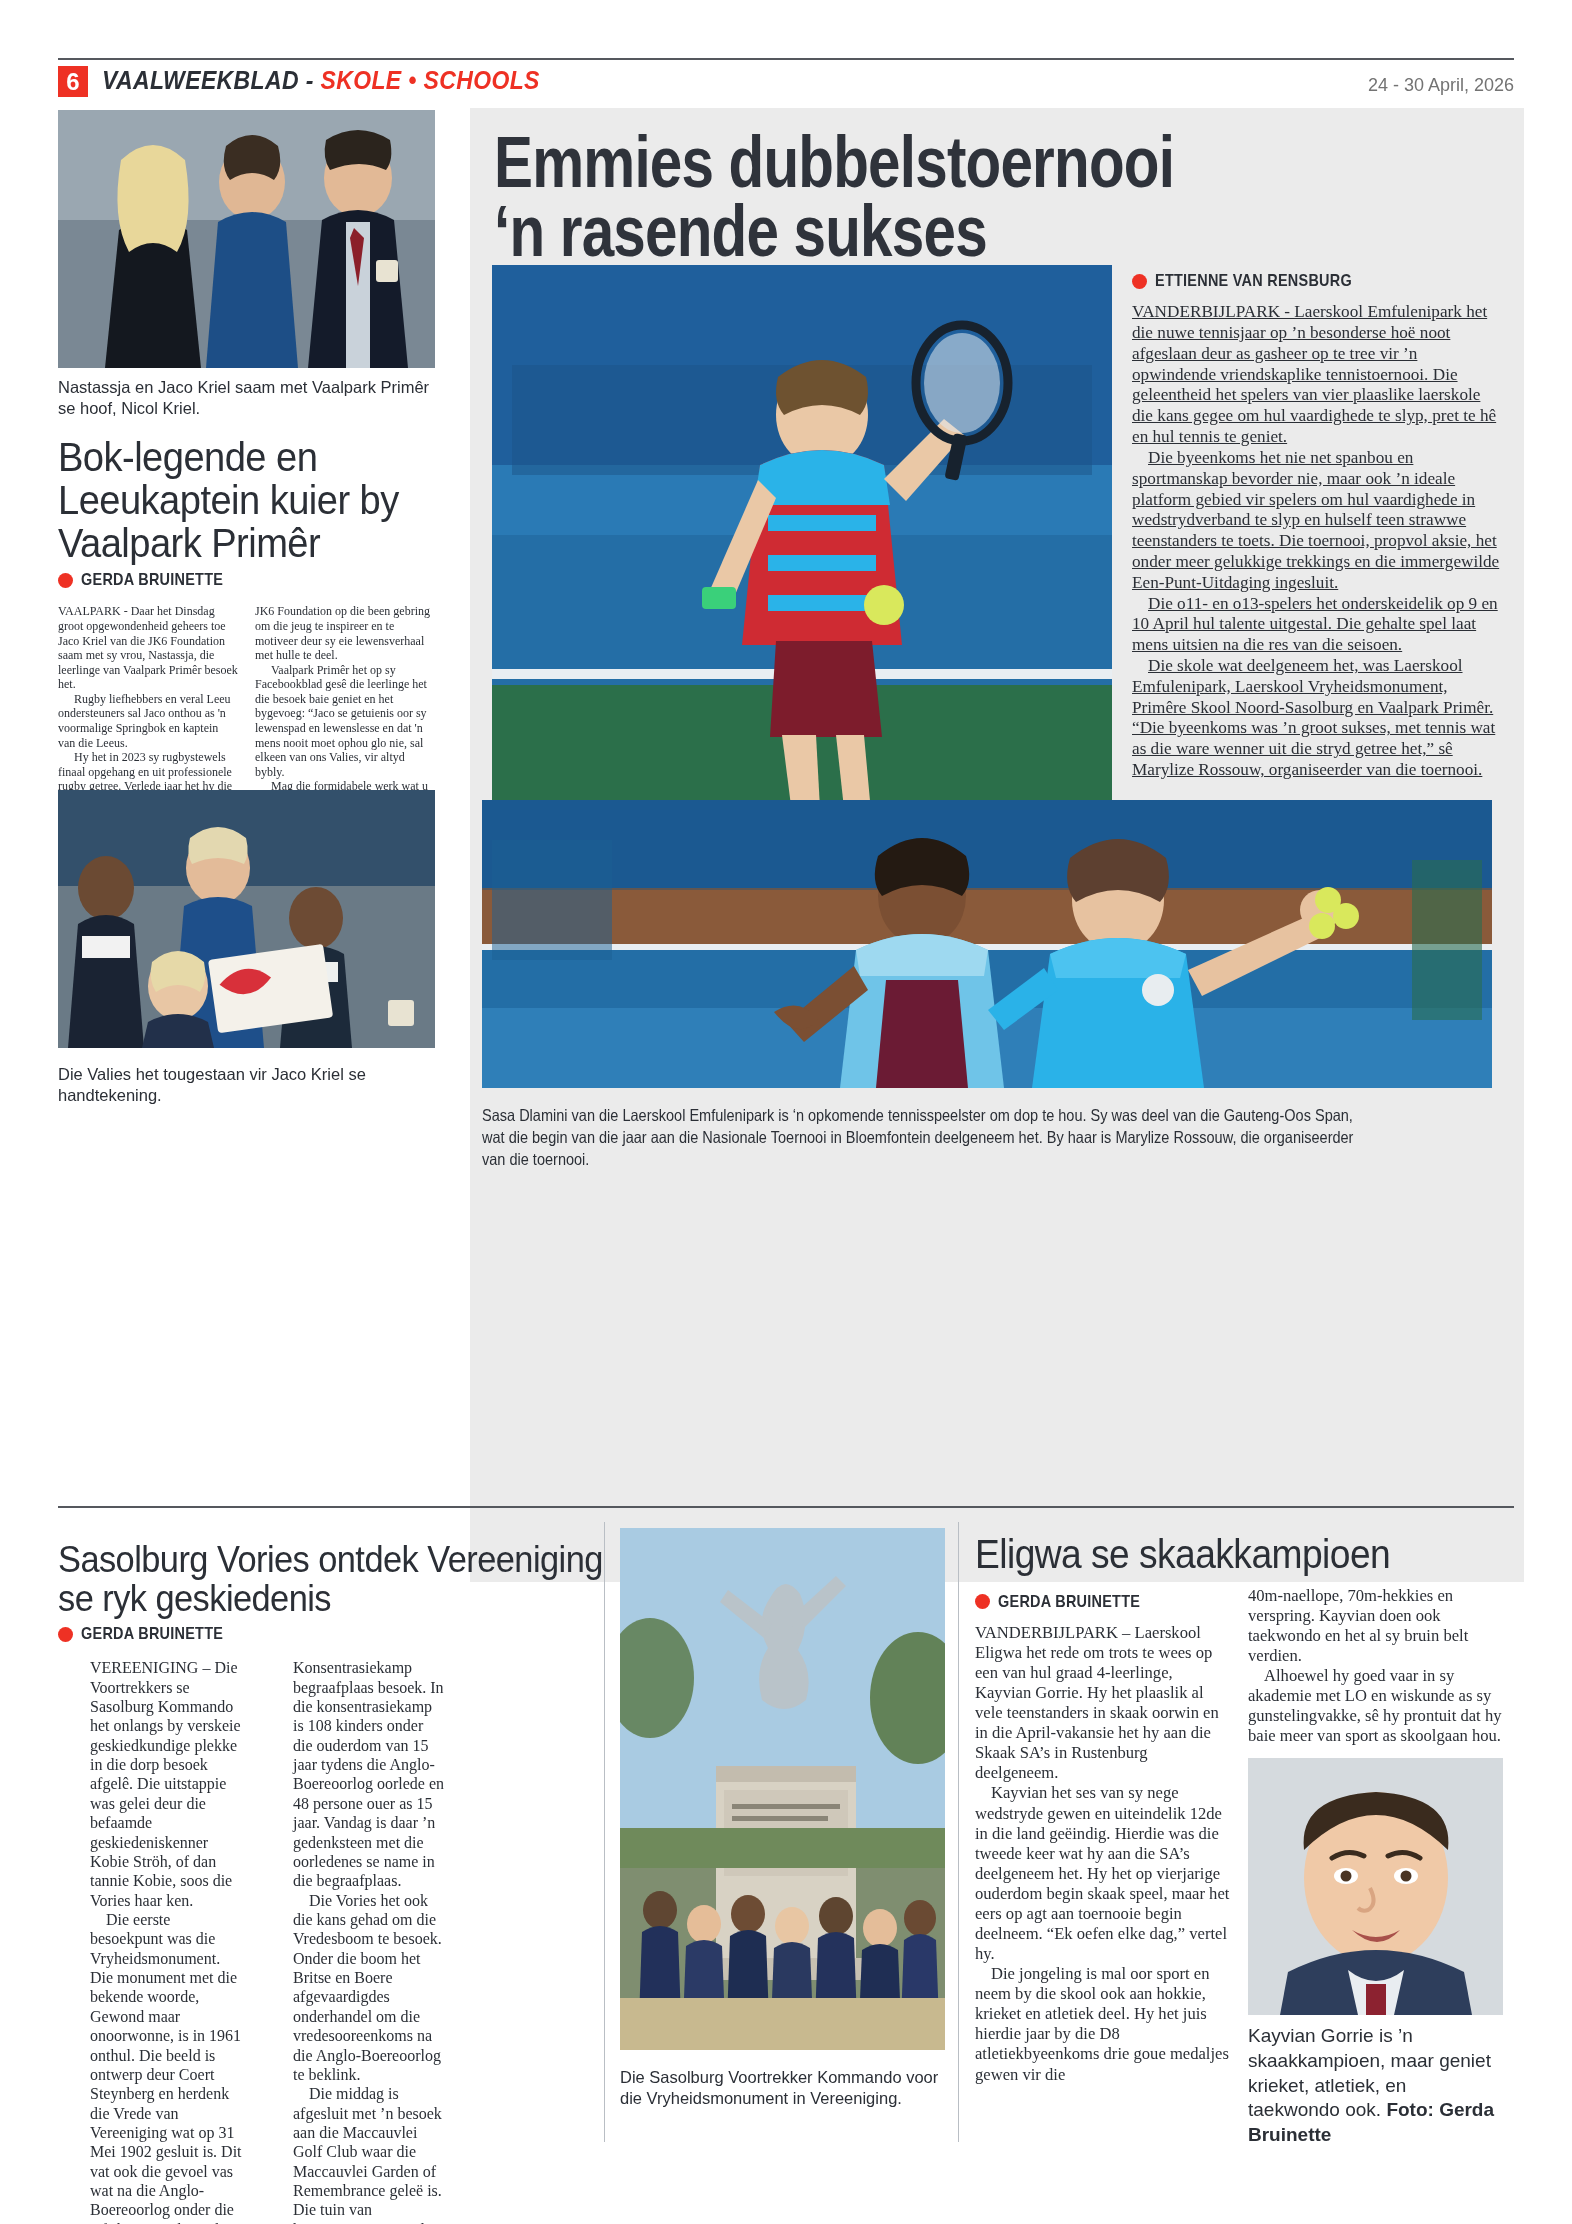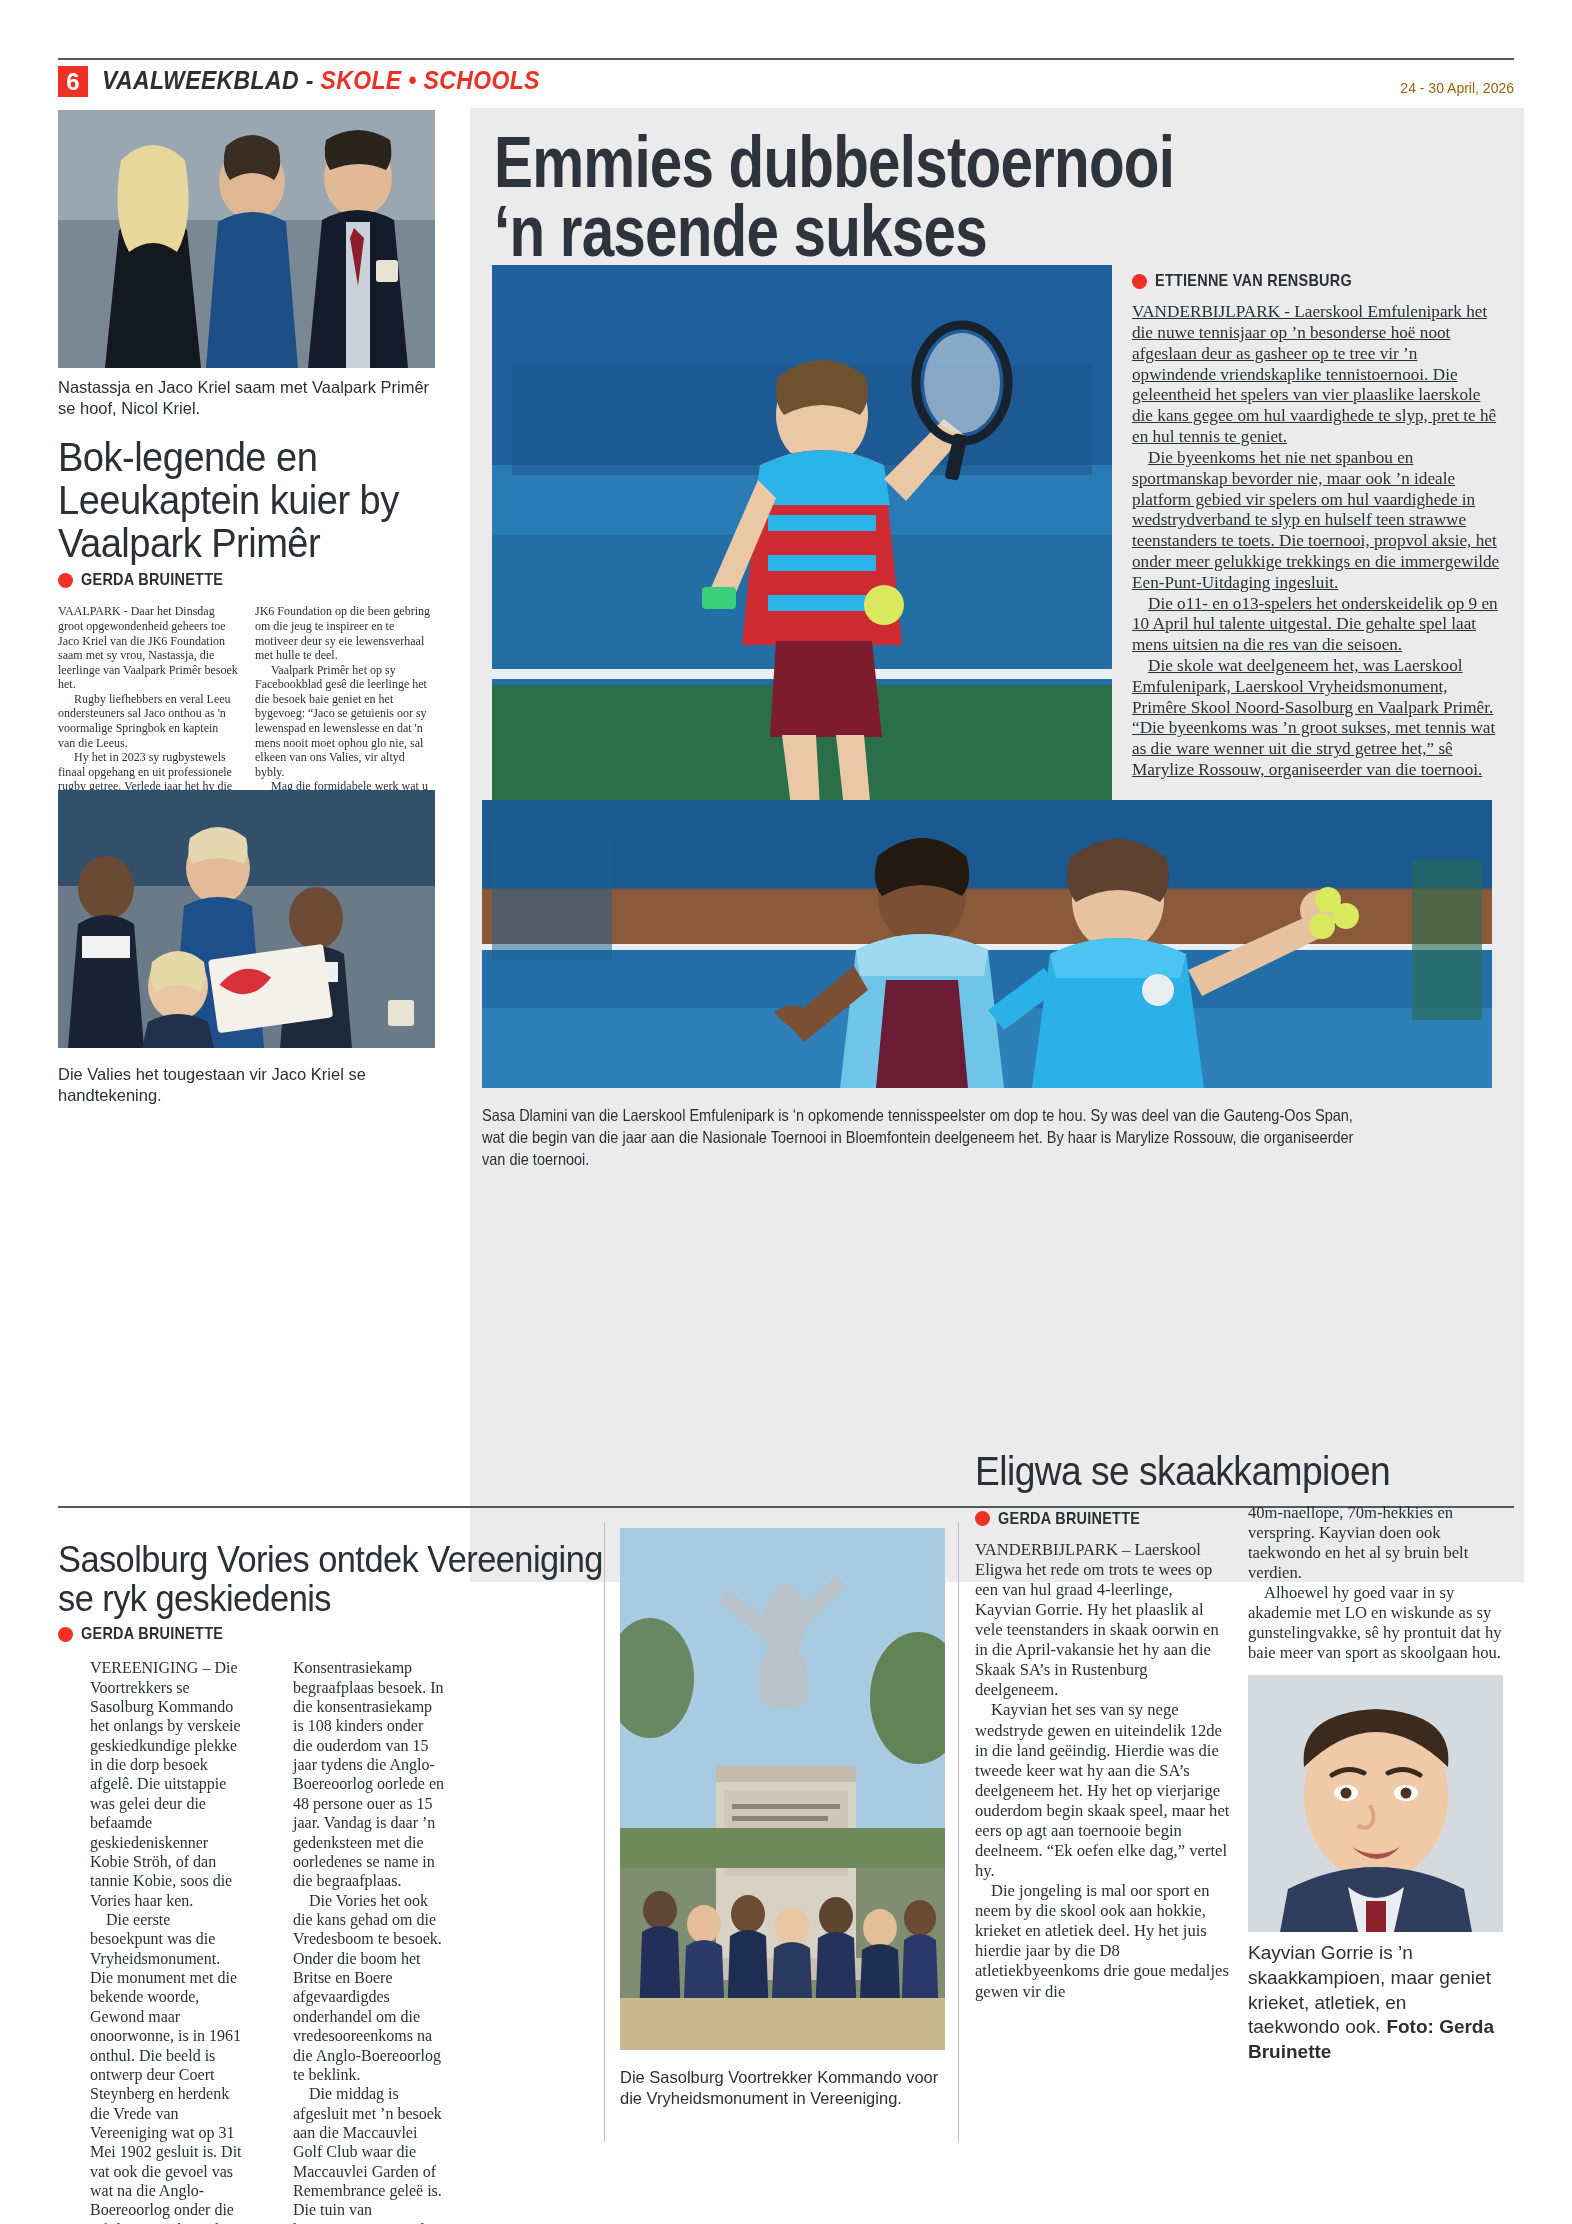--- a/index.html
+++ b/index.html
@@ -21,21 +21,21 @@
     font-weight:700; font-size:24px; width:30px; height:31px;
     display:flex; align-items:center; justify-content:center; letter-spacing:0;
     transform: translateY(1px);
   }
   .mh-title {
     font-family:"Liberation Sans", sans-serif; font-weight:700; font-style:italic;
     font-size:25px; letter-spacing:.4px; color:#2b2f36; white-space:nowrap;
     transform: scaleX(.92); transform-origin:left center;
   }
   .mh-title .red { color:#ee3124; }
-  .mh-date { font-family:"Liberation Sans", sans-serif; font-size:14px; color:#a16207; white-space:nowrap; }
+  .mh-date { font-family:"Liberation Sans", sans-serif; font-size:18px; color:#737373; white-space:nowrap; }
 
   
   .photo { background:#cdd4da; position:relative; overflow:hidden; }
   .cap {
     font-family:"Liberation Sans", sans-serif; font-size:16.5px; line-height:1.30;
     color:#2b2f36; margin-top:9px;
   }
   .cap-cond { transform: scaleX(.88); transform-origin:left top; width:113.6%; }
   .byline { display:flex; align-items:center; gap:8px; margin:6px 0 11px; }
   .dot { width:15px; height:15px; border-radius:50%; background:#ee3124; flex:0 0 auto; }
@@ -91,21 +91,21 @@
   #hl-saso { font-size:37px; margin-top:13px; width:107.5%; }
   #saso-cols { display:flex; gap:18px; margin-top:14px; }
   #saso-cols .body-col { width:185px; }
   #saso-cols .body-col p { font-size:16px; line-height:1.21;margin-left:32px; }
 
   
   #photo-monument { position:absolute; left:620px; top:1528px; width:325px; height:522px; }
   #cap-monument { position:absolute; left:620px; top:2058px; width:325px; }
 
   
-  #eligwa { position:absolute; left:975px; top:1445px; width:539px; }
+  #eligwa { position:absolute; left:975px; top:1528px; width:539px; }
   #hl-eli { font-size:40px; width:107.5%; margin-top:6px; }
   #eli-cols { display:flex; gap:18px; margin-top:10px; }
   #eli-cols .body-col { width:255px; }
   #eli-cols .body-col p { font-size:16.6px; line-height:1.21; }
   #eli-right { width:255px; }
   #photo-kayvian { width:255px; height:257px; margin-top:12px; }
   #cap-kayvian { font-family:Liberation Sans, sans-serif; font-size:19px; line-height:1.30; margin-top:9px; }
   #cap-kayvian b { font-weight:700; }
 
   

